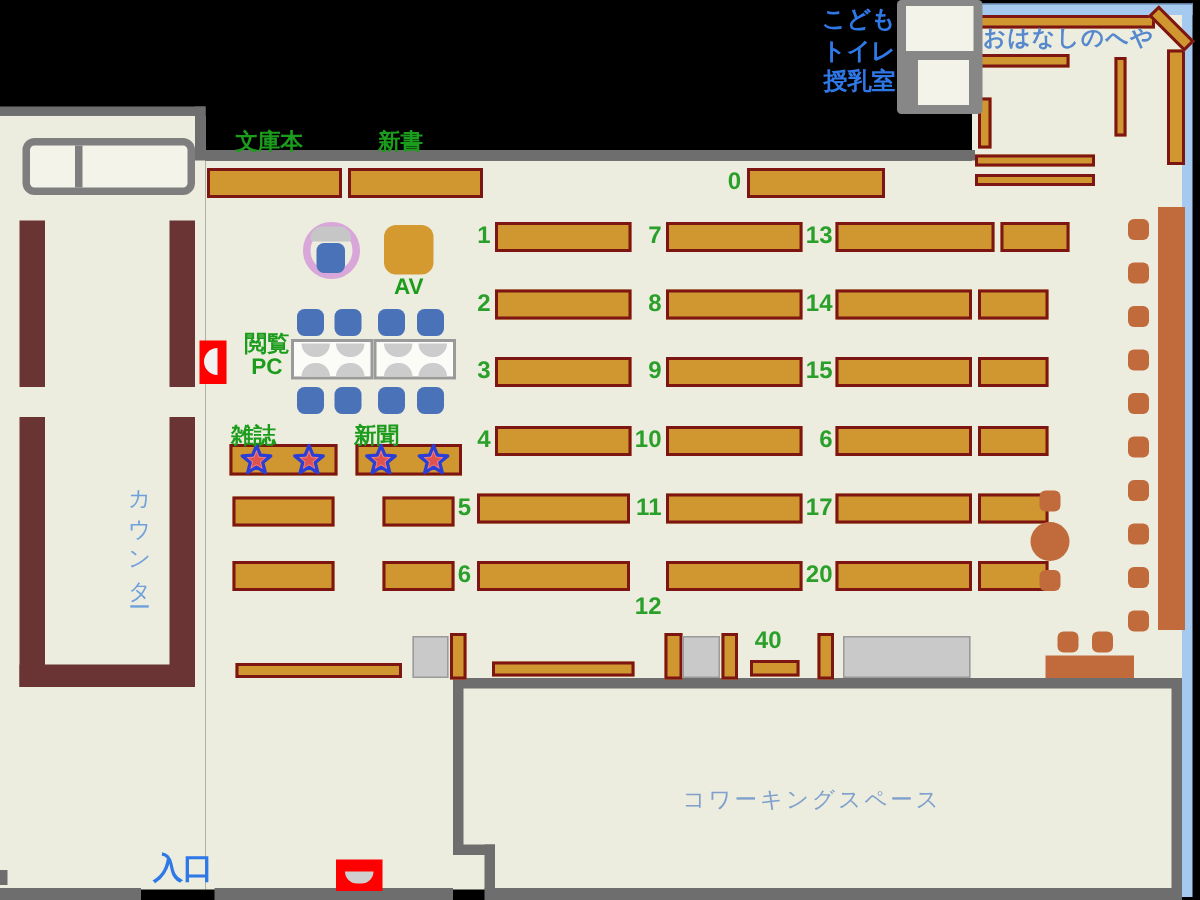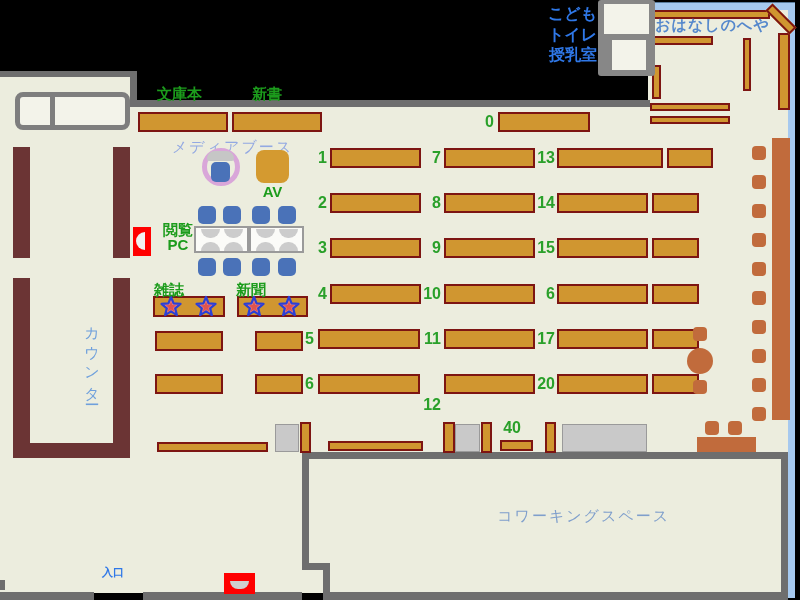--- a/index.html
+++ b/index.html
@@ -189,21 +189,20 @@
 
   <div class="lbl bluebold" style="left:527px;top:4px;width:70px;text-align:right;line-height:20.5px;">
     <span style="display:block;">こども</span>
     <span style="display:block;">トイレ</span>
     <span style="display:block;">授乳室</span>
   </div>
 
   <div class="lbl green" style="left:157px;top:85px;">文庫本</div>
   <div class="lbl green" style="left:252px;top:85px;">新書</div>
 
-  <div class="lbl media" style="left:172px;top:138px;">メディアブース</div>
   <div style="left:202px;top:148px;width:38px;height:38px;border:5px solid #D9A6D9;border-radius:50%;"></div>
   <div style="left:207px;top:151px;width:27px;height:10px;background:#C6C6C6;border-radius:14px 14px 4px 4px;"></div>
   <div class="chair" style="left:211px;top:162px;width:19px;height:20px;"></div>
 
   <div style="left:256px;top:150px;width:33px;height:33px;background:#D49A30;border-radius:8px;"></div>
   <div class="lbl green" style="left:256px;top:183px;width:33px;text-align:center;">AV</div>
 
   <div class="lbl green" style="left:158px;top:222px;width:40px;text-align:center;line-height:15px;">
     <span style="display:block;">閲覧</span>
     <span style="display:block;">PC</span>
@@ -226,17 +225,17 @@
 
   <div class="lbl ltblue vtext" style="left:82px;top:316px;height:115px;">カウンター</div>
 
   <div class="redbox" style="left:133px;top:227px;width:18px;height:29px;">
     <div style="left:3px;top:5px;width:9px;height:18px;background:#F2F2F2;border-radius:9px 0 0 9px;"></div>
   </div>
   <div class="redbox" style="left:224px;top:573px;width:31px;height:21px;">
     <div style="left:6px;top:8px;width:19px;height:8px;background:#CFCFCF;border-radius:0 0 10px 10px;"></div>
   </div>
 
-  <div class="lbl bluebold" style="left:102px;top:565px;font-size:11px;">入口</div>
-
-  <div class="lbl cowork" style="left:455px;top:507px;width:215px;text-align:right;font-family:Liberation Serif, serif;">コワーキングスペース</div>
+  <div class="lbl bluebold" style="left:102px;top:565px;font-size:20px;">入口</div>
+
+  <div class="lbl cowork" style="left:455px;top:524px;width:215px;text-align:left;font-family:Liberation Serif, serif;">コワーキングスペース</div>
 
 </div>
 
 </body></html>

